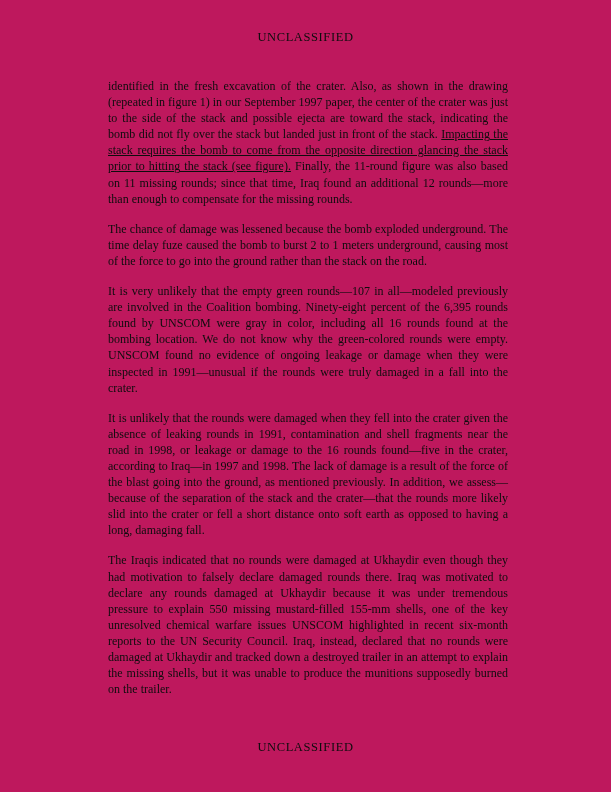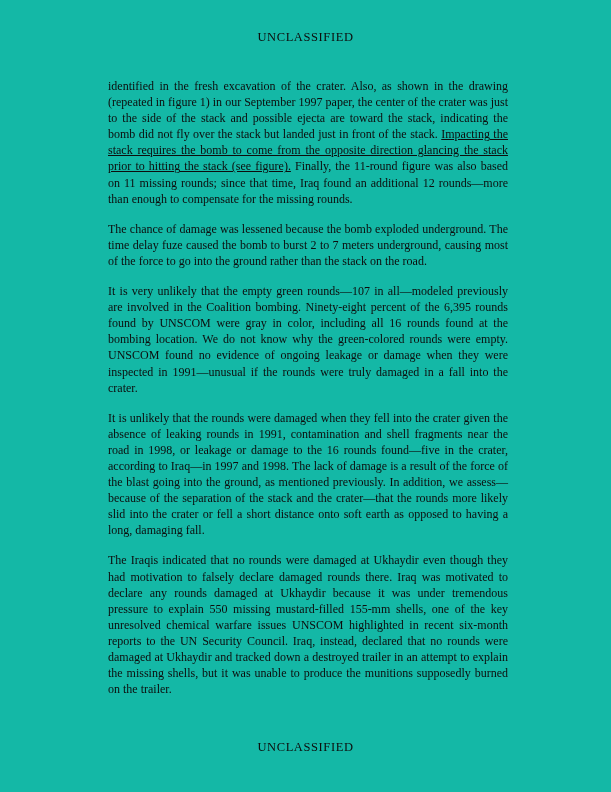--- a/index.html
+++ b/index.html
@@ -4,21 +4,21 @@
 <style>
   html, body {
     margin: 0;
     padding: 0;
     background: #ffffff;
   }
   .page {
     position: relative;
     width: 611px;
     height: 792px;
-    background: #14b8a6;
+    background: #be185d;
     font-family: "Liberation Serif", serif;
     color: #0d0d0d;
     overflow: hidden;
   }
   .header-classification {
     position: absolute;
     top: 30px;
     left: 0;
     width: 611px;
     text-align: center;
@@ -56,21 +56,21 @@
 </style>
 </head>
 <body>
 
 <div class="page">
 
   <div class="header-classification">UNCLASSIFIED</div>
 
   <div class="body-text" id="body-text">
       <p class="para"><span>identified in the fresh excavation of the crater. Also, as shown in the drawing (repeated in figure 1) in our September 1997 paper, the center of the crater was just to the side of the stack and possible ejecta are toward the stack, indicating the bomb did not fly over the stack but landed just in front of the stack. </span><span class="u">Impacting the stack requires the bomb to come from the opposite direction glancing the stack prior to hitting the stack (see figure).</span><span> Finally, the 11-round figure was also based on 11 missing rounds; since that time, Iraq found an additional 12 rounds—more than enough to compensate for the missing rounds.</span></p>
-      <p class="para"><span>The chance of damage was lessened because the bomb exploded underground.  The time delay fuze caused the bomb to burst 2 to 7 meters underground, causing most of the force to go into the ground rather than the stack on the road.</span></p>
+      <p class="para"><span>The chance of damage was lessened because the bomb exploded underground.  The time delay fuze caused the bomb to burst 2 to 1 meters underground, causing most of the force to go into the ground rather than the stack on the road.</span></p>
       <p class="para"><span>It is very unlikely that the empty green rounds—107 in all—modeled previously are involved in the Coalition bombing.  Ninety-eight percent of the 6,395 rounds found by UNSCOM were gray in color, including all 16 rounds found at the bombing location.  We do not know why the green-colored rounds were empty.  UNSCOM found no evidence of ongoing leakage or damage when they were inspected in 1991—unusual if the rounds were truly damaged in a fall into the crater.</span></p>
       <p class="para"><span>It is unlikely that the rounds were damaged when they fell into the crater given the absence of leaking rounds in 1991, contamination and shell fragments near the road in 1998, or leakage or damage to the 16 rounds found—five in the crater, according to Iraq—in 1997 and 1998.  The lack of damage is a result of the force of the blast going into the ground, as mentioned previously.  In addition, we assess—because of the separation of the stack and the crater—that the rounds more likely slid into the crater or fell a short distance onto soft earth as opposed to having a long, damaging fall.</span></p>
       <p class="para"><span>The Iraqis indicated that no rounds were damaged at Ukhaydir even though they had motivation to falsely declare damaged rounds there.  Iraq was motivated to declare any rounds damaged at Ukhaydir because it was under tremendous pressure to explain 550 missing mustard-filled 155-mm shells, one of the key unresolved chemical warfare issues UNSCOM highlighted in recent six-month reports to the UN Security Council.  Iraq, instead, declared that no rounds were damaged at Ukhaydir and tracked down a destroyed trailer in an attempt to explain the missing shells, but it was unable to produce the munitions supposedly burned on the trailer.</span></p>
     </div>
 
   <div class="footer-classification">UNCLASSIFIED</div>
 
 </div>
 
 </body></html>

